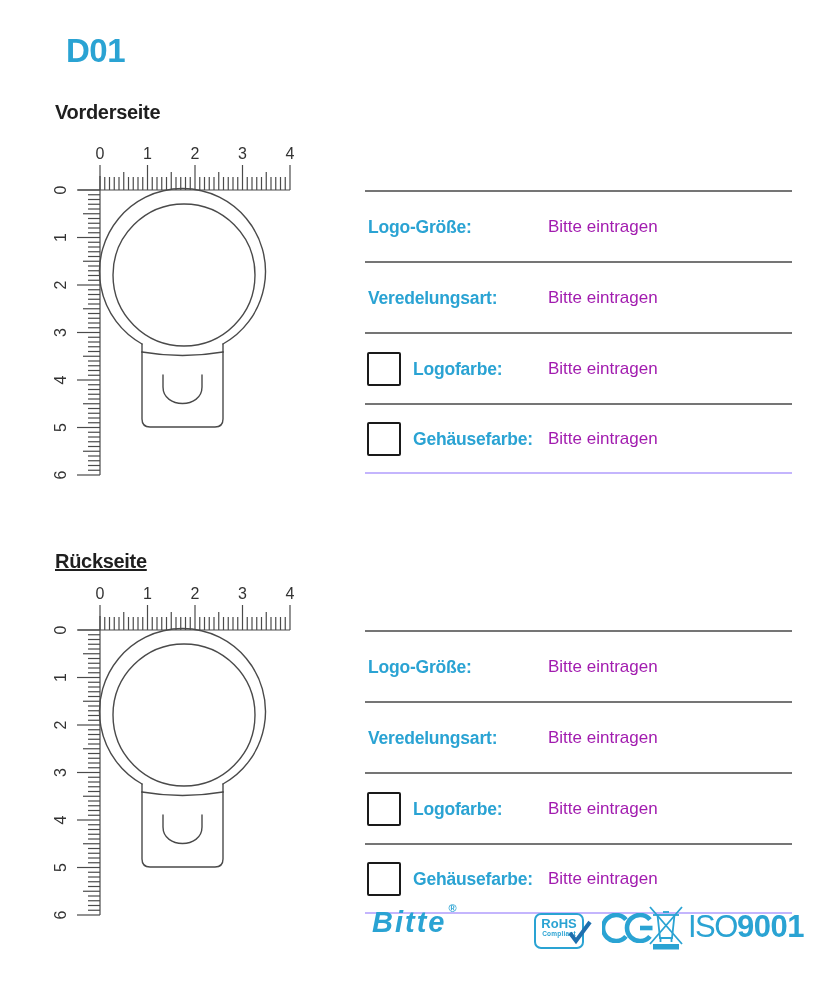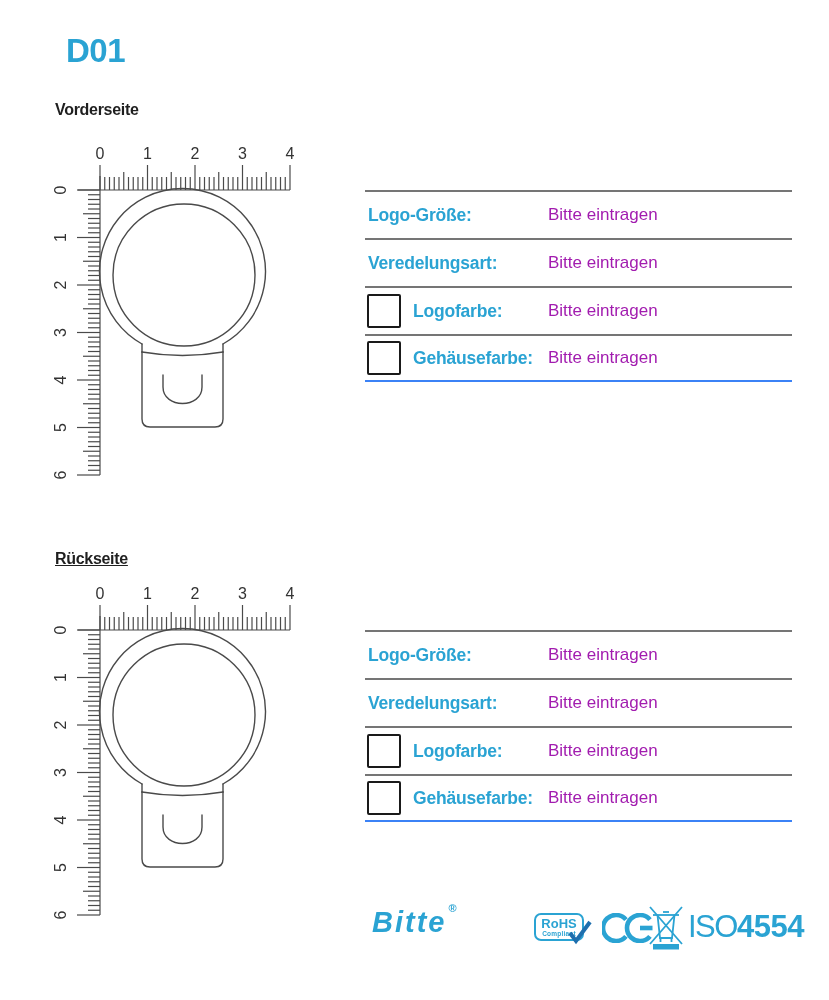--- a/index.html
+++ b/index.html
@@ -14,45 +14,45 @@
   .abs { position: absolute; }
 
   
   .page-title {
     left: 66px; top: 32px;
     font-size: 33px; font-weight: 800; letter-spacing: -0.5px;
     color: #2aa3d3;
   }
   .section-heading {
     left: 55px;
-    font-size: 16px; font-weight: 700; letter-spacing: -0.3px;
+    font-size: 20px; font-weight: 700; letter-spacing: -0.3px;
     color: #1f1f1f;
     text-align: center;
   }
   .heading-front { top: 101px; }
   .heading-back  { top: 550px; text-decoration: underline; }
 
   
   .figure { left: 50px; width: 248px; height: 338px; }
   .figure-front { top: 143px; }
   .figure-back  { top: 583px; }
   svg.ruler-figure .rl   { stroke: #4a4a4a; stroke-width: 1.2; }
   svg.ruler-figure .rnum { fill: #333333; font-family: "Liberation Sans", sans-serif; font-size: 16px; }
   svg.ruler-figure .prod { stroke: #4a4a4a; stroke-width: 1.4; fill: none; stroke-linecap: round; }
 
   
   .form { left: 365px; width: 427px; }
   .form-front { top: 190px; }
   .form-back  { top: 630px; }
   .form-row {
     position: relative;
-    height: 48px;
+    height: 71px;
     border-top: 2px solid #757575;
   }
-  .form-row:last-child { border-bottom: 2px solid #3b82f6; }
+  .form-row:last-child { border-bottom: 2px solid #c4b5fd; }
   .form-label {
     position: absolute; left: 3px; top: 50%; transform: translateY(-50%);
     color: #2aa3d3; font-weight: 700; font-size: 17.5px; letter-spacing: -0.2px;
   }
   .form-row.has-checkbox .form-label { left: 48px; }
   .form-value {
     position: absolute; left: 183px; top: 50%; transform: translateY(-50%);
     color: #a21caf; font-size: 17px;
   }
   .checkbox {
@@ -68,21 +68,21 @@
     color: #2aa3d3;
     font-size: 29px; font-style: italic; font-weight: 900; letter-spacing: 2px;
     white-space: nowrap;
   }
   .hussar .reg {
     font-size: 11px; font-style: normal; font-weight: 700; letter-spacing: 0;
     vertical-align: top; position: relative; top: -4px; left: 2px;
   }
   .rohs {
     left: 534px; top: 913px;
-    width: 50px; height: 28px;
+    width: 50px; height: 36px;
     border: 2px solid #2aa3d3; border-radius: 7px;
     color: #2aa3d3; text-align: center;
     padding-top: 2px;
   }
   .rohs .l1 { font-size: 13px; font-weight: 700; line-height: 13px; display:block; }
   .rohs .l2 { font-size: 6.5px; font-weight: 700; line-height: 7px; display:block; letter-spacing: 0.2px; }
   .rohs svg.check { position: absolute; right: -11px; top: 4px; }
   .ce { left: 602px; top: 913px; }
   .weee { left: 648px; top: 904px; }
   .iso {
@@ -431,13 +431,13 @@
       <path d="M15,8 H21"></path>
       <path d="M5,11 H31"></path>
       <path d="M9.5,11 L12,34 H24 L26.5,11"></path>
       <path d="M12.5,34 V38 M23.5,34 V38"></path>
       <path d="M2,3 L34,40 M34,3 L2,40"></path>
     </g>
     <rect x="5" y="40" width="26" height="5.5" fill="#2aa3d3"></rect>
   </svg>
 </div>
 
-<div class="abs iso"><span class="p1">ISO</span><span class="p2">4554</span></div>
+<div class="abs iso"><span class="p1">ISO</span><span class="p2">9001</span></div>
 
 </body></html>

